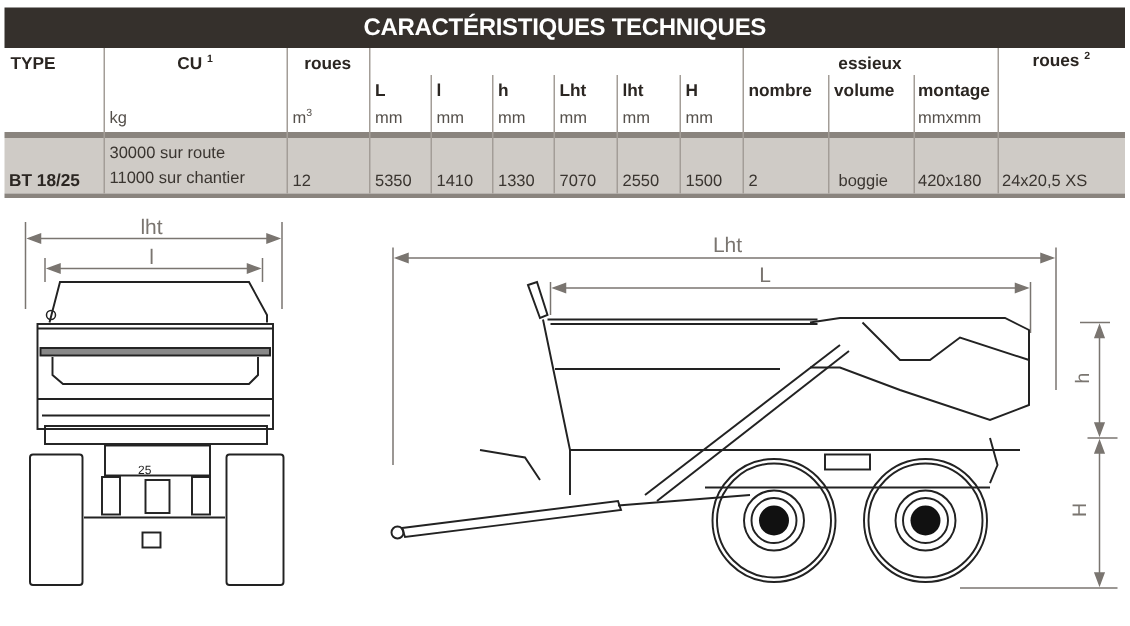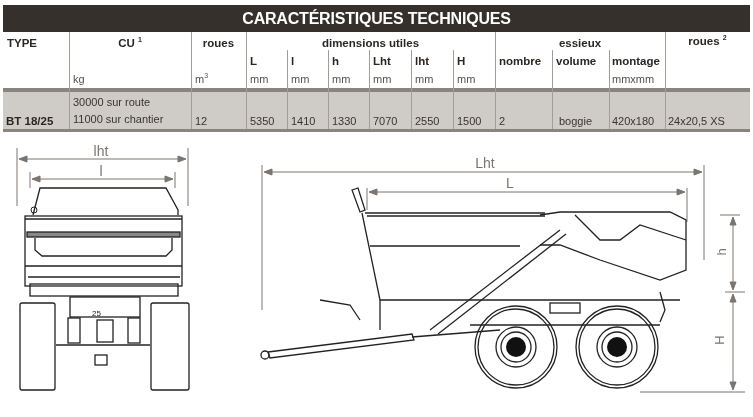--- a/index.html
+++ b/index.html
@@ -38,21 +38,20 @@
   <div class="vl" style="left:408px;top:18px;height:79px"></div>
   <div class="vl" style="left:450px;top:18px;height:79px"></div>
   <div class="vl" style="left:492px;top:0;height:97px"></div>
   <div class="vl" style="left:549px;top:18px;height:79px"></div>
   <div class="vl" style="left:606px;top:18px;height:79px"></div>
   <div class="vl" style="left:662px;top:0;height:97px"></div>
 
   <div class="t b" style="left:4px;top:5px">TYPE</div>
   <div class="t b c" style="left:66px;top:5px;width:122px"><span>CU</span> <sup>1</sup></div>
   <div class="t b c" style="left:188px;top:5px;width:55px">roues</div>
-  <div class="t b c" style="left:243px;top:5px;width:249px">dimensions utiles</div>
   <div class="t b c" style="left:492px;top:5px;width:170px">essieux</div>
   <div class="t b c" style="left:662px;top:3px;width:85px"><span>roues</span> <sup>2</sup></div>
 
   <div class="t b" style="left:247px;top:23px">L</div>
   <div class="t b" style="left:288px;top:23px">l</div>
   <div class="t b" style="left:329px;top:23px">h</div>
   <div class="t b" style="left:370px;top:23px">Lht</div>
   <div class="t b" style="left:412px;top:23px">lht</div>
   <div class="t b" style="left:454px;top:23px">H</div>
   <div class="t b" style="left:496px;top:23px">nombre</div>

